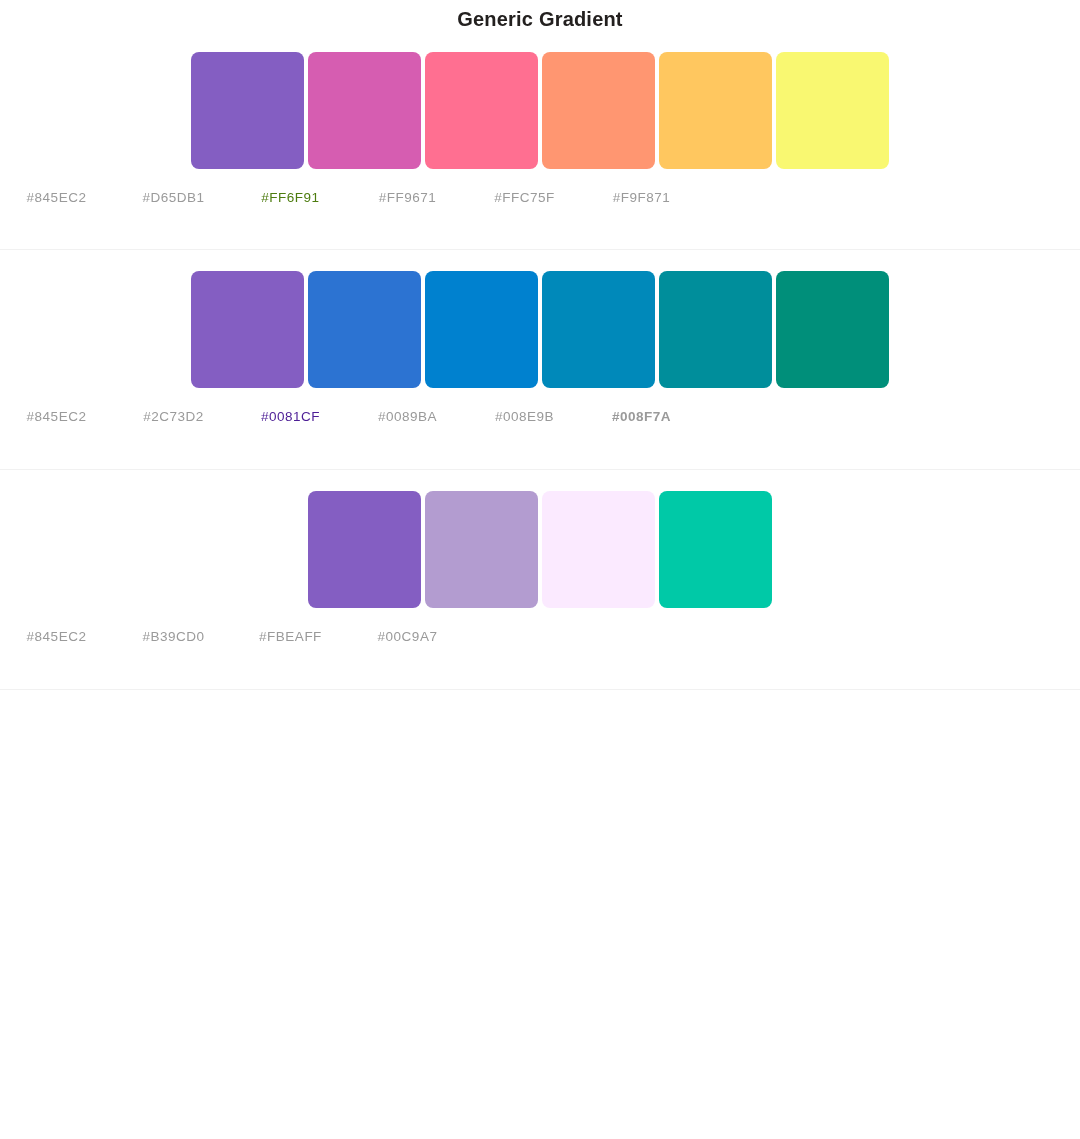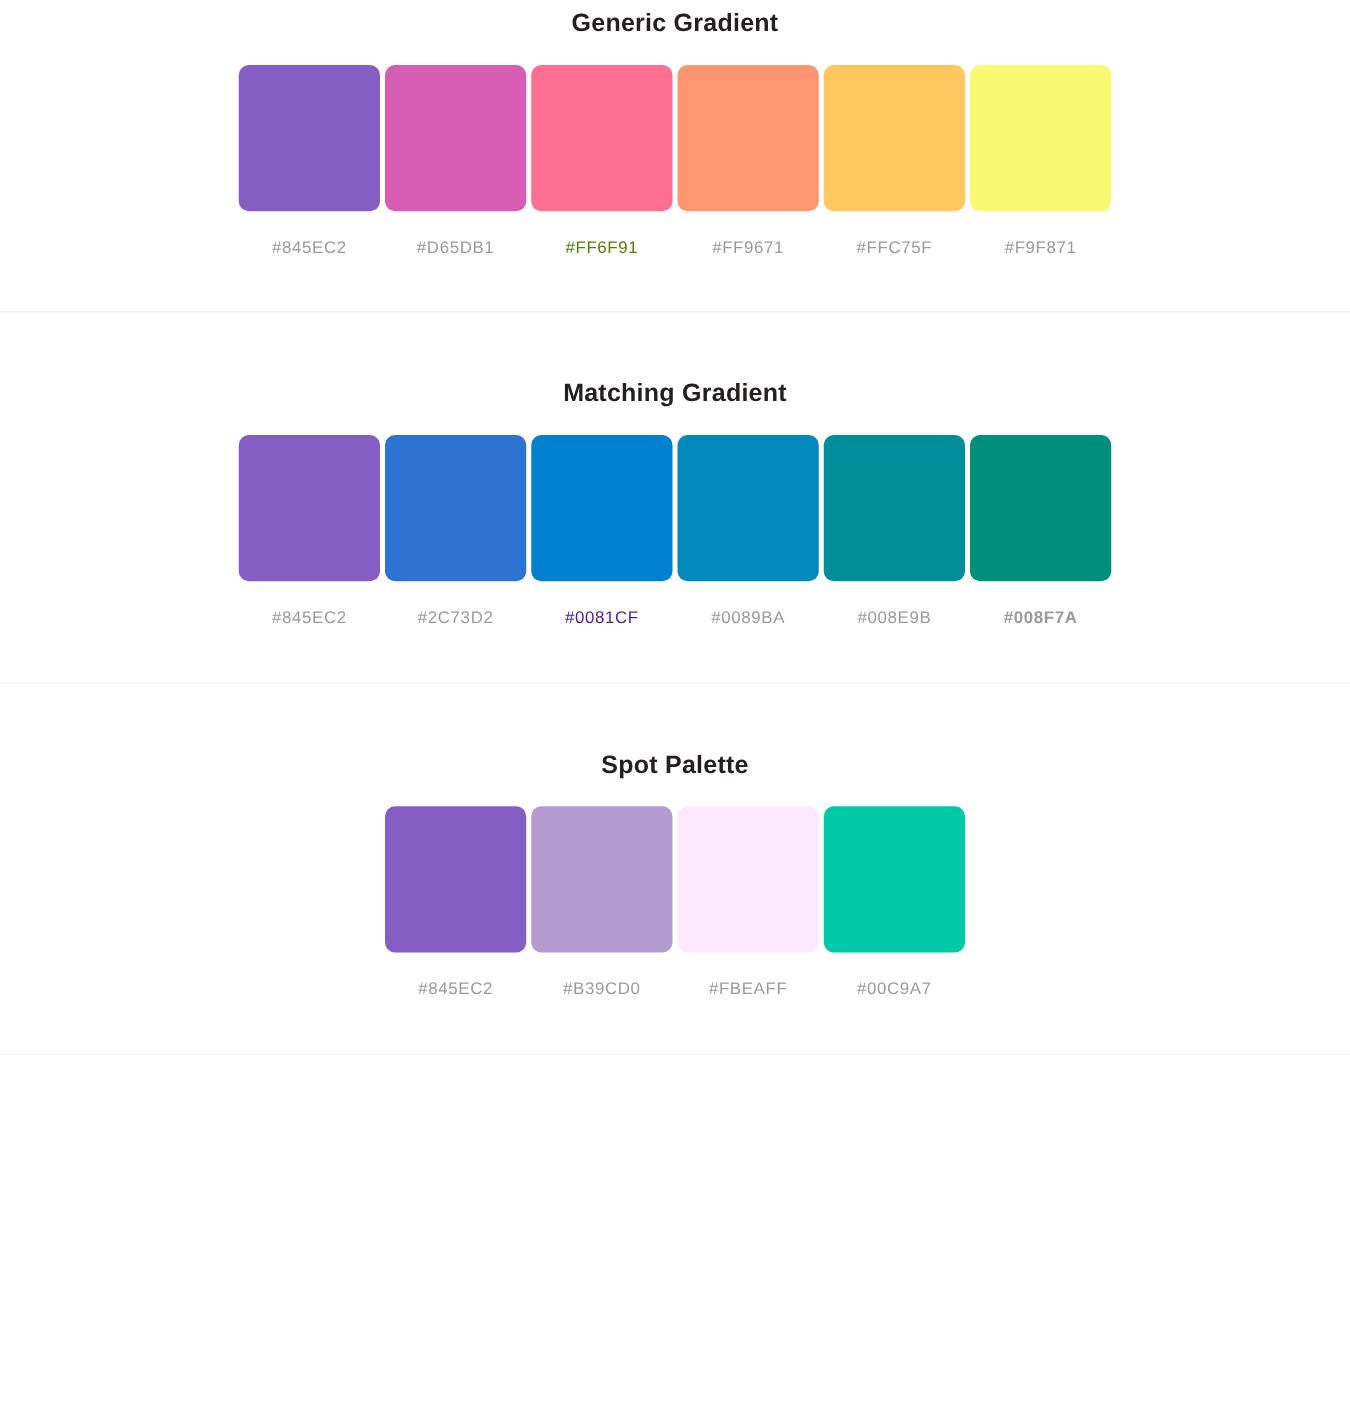--- a/index.html
+++ b/index.html
@@ -41,21 +41,20 @@
     align-items: flex-end;
     gap: 4px;
   }
   .swatch {
     border-radius: 8px;
     flex: 0 0 auto;
   }
 
   .label-row {
     display: flex;
-    justify-content: center;
     gap: 4px;
   }
   .swatch-label {
     text-align: center;
     font-family: "Liberation Sans", sans-serif;
     font-size: 13.5px;
     letter-spacing: 0.5px;
     color: #9a9a9a;
     flex: 0 0 auto;
   }
@@ -126,21 +125,20 @@
       <div class="swatch-label" style="color: rgb(154, 154, 154);">#FFC75F</div>
       <div class="swatch-label" style="color: rgb(154, 154, 154);">#F9F871</div>
     </div>
 
     <div class="spacer"></div>
   </section>
 
   <hr class="divider" style="background: rgb(241, 241, 241);">
 
   <section class="section" id="sec-matching">
-    <h2 class="section-title" style="color: rgb(35, 32, 31);">Matching Gradient</h2>
 
     <div class="swatch-row">
       <div class="swatch" style="background-color: rgb(132, 94, 194);"></div>
       <div class="swatch" style="background-color: rgb(44, 115, 210);"></div>
       <div class="swatch" style="background-color: rgb(0, 129, 207);"></div>
       <div class="swatch" style="background-color: rgb(0, 137, 186);"></div>
       <div class="swatch" style="background-color: rgb(0, 142, 155);"></div>
       <div class="swatch" style="background-color: rgb(0, 143, 122);"></div>
     </div>
 
@@ -152,21 +150,20 @@
       <div class="swatch-label" style="color: rgb(154, 154, 154);">#008E9B</div>
       <div class="swatch-label" style="color: rgb(154, 154, 154); font-weight: bold;">#008F7A</div>
     </div>
 
     <div class="spacer"></div>
   </section>
 
   <hr class="divider" style="background: rgb(241, 241, 241);">
 
   <section class="section" id="sec-spot">
-    <h2 class="section-title" style="color: rgb(35, 32, 31);">Spot Palette</h2>
 
     <div class="swatch-row">
       <div class="swatch" style="background-color: rgb(132, 94, 194);"></div>
       <div class="swatch" style="background-color: rgb(179, 156, 208);"></div>
       <div class="swatch" style="background-color: rgb(251, 234, 255);"></div>
       <div class="swatch" style="background-color: rgb(0, 201, 167);"></div>
     </div>
 
     <div class="label-row">
       <div class="swatch-label" style="color: rgb(154, 154, 154);">#845EC2</div>

